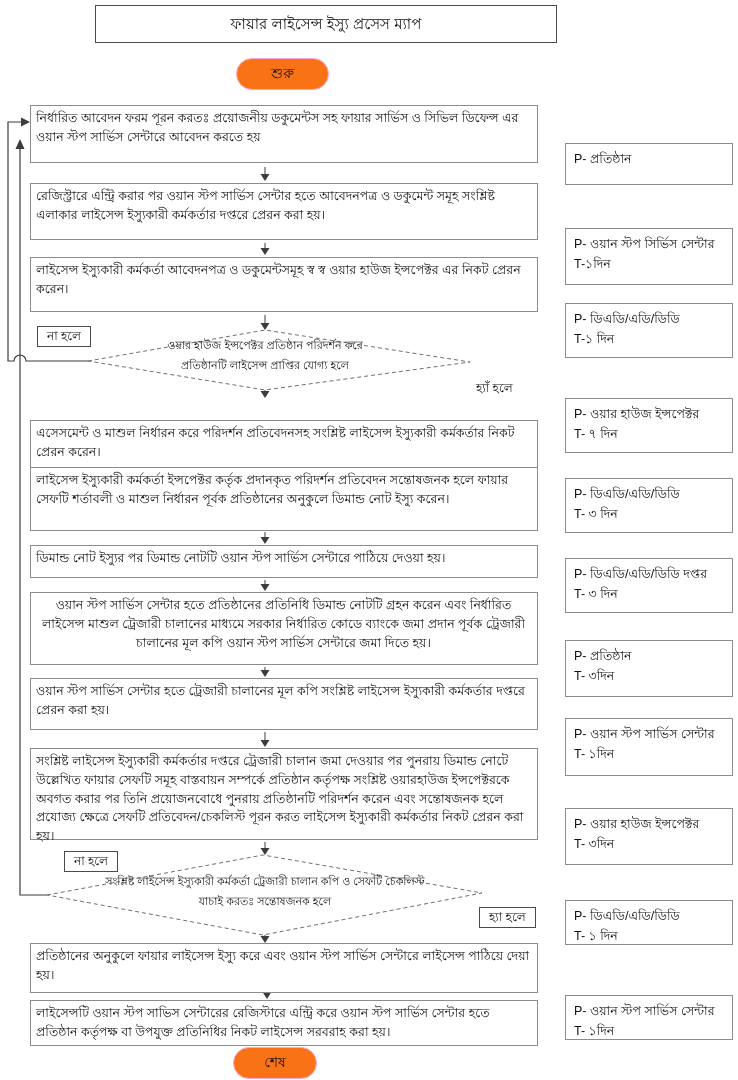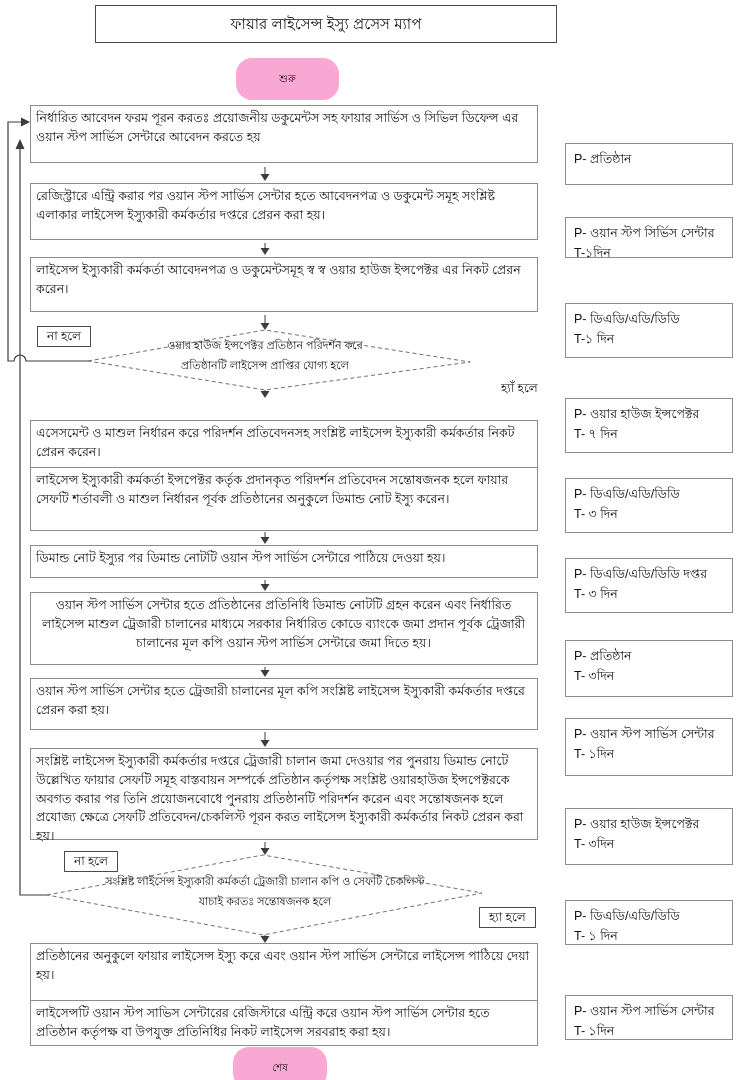--- a/index.html
+++ b/index.html
@@ -7,38 +7,38 @@
     position:relative; width:738px; height:1080px; background:#ffffff;
     font-family:"Liberation Sans", sans-serif; color:#111; overflow:hidden;
   }
   svg.connectors { position:absolute; left:0; top:0; width:738px; height:1080px; pointer-events:none; }
   .title-box {
     position:absolute; left:95px; top:5px; width:460px; height:36px;
     border:1px solid #4a4a4a; background:#fff; display:flex; align-items:center;
     justify-content:center; font-size:15px; text-align:center; z-index:2;
   }
   .oval {
-    position:absolute; border:6px solid #f9a8d4; border-radius:16px; background:#f9a8d4;
-    display:flex; align-items:center; justify-content:center; font-size:10px; z-index:2;
+    position:absolute; border:1px solid #f9a8d4; border-radius:16px; background:#f97316;
+    display:flex; align-items:center; justify-content:center; font-size:14px; z-index:2;
   }
   .step {
     position:absolute; left:30px; width:508px; box-sizing:border-box;
     border:1px solid #8c8c8c; background:#fff; font-size:12.5px; line-height:1.5;
     padding:3px 6px 0 5px; z-index:2;
   }
   .note {
     position:absolute; left:565px; width:168px; box-sizing:border-box;
     border:1px solid #8c8c8c; background:#fff; font-size:12.5px; line-height:1.6;
     padding:5px 4px 0 8px; z-index:2;
   }
   .tag {
     position:absolute; border:1px solid #4a4a4a; background:#fff;
     font-size:12px; line-height:1.4; padding:1px 9px; z-index:3; white-space:nowrap;
   }
-  .plain-tag { position:absolute; font-size:12px; z-index:3; white-space:nowrap; background:#fff; padding:0 4px;margin-left:25px; }
+  .plain-tag { position:absolute; font-size:12px; z-index:3; white-space:nowrap; background:#fff; padding:0 4px; }
   .dtext { position:absolute; text-align:center; font-size:11px; line-height:1.8; z-index:2; }
 </style>
 </head>
 <body>
 
 <div class="page">
 
   <svg class="connectors" viewBox="0 0 738 1080">
 
     <polygon points="88,361 265,330 470,362 265,390" fill="none" stroke="#6f6f6f" stroke-width="1" stroke-dasharray="4 3"></polygon>
@@ -84,42 +84,42 @@
 
   <div class="step" style="top:105px;  height:58px;">নির্ধারিত আবেদন ফরম পূরন করতঃ প্রয়োজনীয় ডকুমেন্টস সহ ফায়ার সার্ভিস ও সিভিল ডিফেন্স এর ওয়ান স্টপ সার্ভিস সেন্টারে আবেদন করতে হয়</div>
   <div class="step" style="top:257px;  height:55px;">লাইসেন্স ইস্যুকারী কর্মকর্তা আবেদনপত্র ও ডকুমেন্টসমূহ স্ব স্ব ওয়ার হাউজ ইন্সপেক্টর এর নিকট প্রেরন করেন।</div>
   <div class="step" style="top:183px;  height:57px;">রেজিস্ট্রারে এন্ট্রি করার পর ওয়ান স্টপ সার্ভিস সেন্টার হতে আবেদনপত্র ও ডকুমেন্ট সমূহ সংশ্লিষ্ট এলাকার লাইসেন্স ইস্যুকারী কর্মকর্তার দপ্তরে প্রেরন করা হয়।</div>
   <div class="step" style="top:420px;  height:54px;">এসেসমেন্ট ও মাশুল নির্ধারন করে পরিদর্শন প্রতিবেদনসহ সংশ্লিষ্ট লাইসেন্স ইস্যুকারী কর্মকর্তার নিকট প্রেরন করেন।</div>
   <div class="step" style="top:467px;  height:64px;">লাইসেন্স ইস্যুকারী কর্মকর্তা ইন্সপেক্টর কর্তৃক প্রদানকৃত পরিদর্শন প্রতিবেদন সন্তোষজনক হলে ফায়ার সেফটি শর্তাবলী ও মাশুল নির্ধারন পূর্বক প্রতিষ্ঠানের অনুকুলে ডিমান্ড নোট ইস্যু করেন।</div>
   <div class="step" style="top:545px;  height:33px;">ডিমান্ড নোট ইস্যুর পর ডিমান্ড নোটটি ওয়ান স্টপ সার্ভিস সেন্টারে পাঠিয়ে দেওয়া হয়।</div>
   <div class="step" style="top:592px;  height:73px;text-align:center;">ওয়ান স্টপ সার্ভিস সেন্টার হতে প্রতিষ্ঠানের প্রতিনিধি ডিমান্ড নোটটি গ্রহন করেন এবং নির্ধারিত লাইসেন্স মাশুল ট্রেজারী চালানের মাধ্যমে সরকার নির্ধারিত কোডে ব্যাংকে জমা প্রদান পূর্বক ট্রেজারী চালানের মূল কপি ওয়ান স্টপ সার্ভিস সেন্টারে জমা দিতে হয়।</div>
   <div class="step" style="top:678px;  height:52px;">ওয়ান স্টপ সার্ভিস সেন্টার হতে ট্রেজারী চালানের মূল কপি সংশ্লিষ্ট লাইসেন্স ইস্যুকারী কর্মকর্তার দপ্তরে প্রেরন করা হয়।</div>
   <div class="step" style="top:748px;  height:92px;">সংশ্লিষ্ট লাইসেন্স ইস্যুকারী কর্মকর্তার দপ্তরে ট্রেজারী চালান জমা দেওয়ার পর পুনরায় ডিমান্ড নোটে উল্লেখিত ফায়ার সেফটি সমূহ বাস্তবায়ন সম্পর্কে প্রতিষ্ঠান কর্তৃপক্ষ সংশ্লিষ্ট ওয়ারহাউজ ইন্সপেক্টরকে অবগত করার পর তিনি প্রয়োজনবোধে পুনরায় প্রতিষ্ঠানটি পরিদর্শন করেন এবং সন্তোষজনক হলে প্রযোজ্য ক্ষেত্রে সেফটি প্রতিবেদন/চেকলিস্ট পূরন করত লাইসেন্স ইস্যুকারী কর্মকর্তার নিকট প্রেরন করা হয়।</div>
-  <div class="step" style="top:943px;  height:58px;">প্রতিষ্ঠানের অনুকুলে ফায়ার লাইসেন্স ইস্যু করে এবং ওয়ান স্টপ সার্ভিস সেন্টারে লাইসেন্স পাঠিয়ে দেয়া হয়।</div>
+  <div class="step" style="top:943px;  height:50px;">প্রতিষ্ঠানের অনুকুলে ফায়ার লাইসেন্স ইস্যু করে এবং ওয়ান স্টপ সার্ভিস সেন্টারে লাইসেন্স পাঠিয়ে দেয়া হয়।</div>
   <div class="step" style="top:1000px; height:46px;">লাইসেন্সটি ওয়ান স্টপ সাভিস সেন্টারের রেজিস্টারে এন্ট্রি করে ওয়ান স্টপ সার্ভিস সেন্টার হতে প্রতিষ্ঠান কর্তৃপক্ষ বা উপযুক্ত প্রতিনিধির নিকট লাইসেন্স সরবরাহ করা হয়।</div>
 
   <div class="dtext" style="left:90px; top:336px; width:350px;">
     <div>ওয়ার হাউজ ইন্সপেক্টর প্রতিষ্ঠান পরিদর্শন করে</div>
     <div>প্রতিষ্ঠানটি লাইসেন্স প্রাপ্তির যোগ্য হলে</div>
   </div>
   <div class="tag" style="left:37px; top:326px;">না হলে</div>
   <div class="plain-tag" style="left:472px; top:379px;">হ্যাঁ হলে</div>
 
   <div class="dtext" style="left:50px; top:872px; width:430px;">
     <div>সংশ্লিষ্ট লাইসেন্স ইস্যুকারী কর্মকর্তা ট্রেজারী চালান কপি ও সেফটি চেকলিস্ট</div>
     <div>যাচাই করতঃ সন্তোষজনক হলে</div>
   </div>
   <div class="tag" style="left:64px; top:851px;">না হলে</div>
   <div class="tag" style="left:479px; top:907px;">হ্যা হলে</div>
 
   <div class="note" style="top:143px; height:42px;">
     <div>P- প্রতিষ্ঠান</div>
     <div></div>
   </div>
-  <div class="note" style="top:217px; height:41px;">
+  <div class="note" style="top:228px; height:57px;">
     <div>P- ওয়ান স্টপ সির্ভিস সেন্টার</div>
     <div>T-১দিন</div>
   </div>
   <div class="note" style="top:303px; height:55px;">
     <div>P- ডিএডি/এডি/ডিডি</div>
     <div>T-১ দিন</div>
   </div>
   <div class="note" style="top:398px; height:55px;">
     <div>P- ওয়ার হাউজ ইন্সপেক্টর</div>
     <div>T- ৭ দিন</div>

